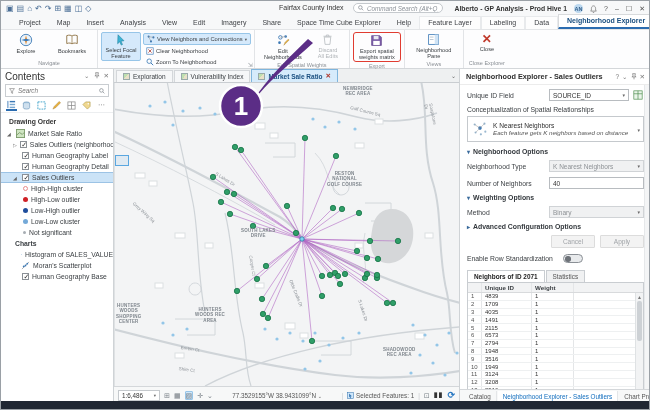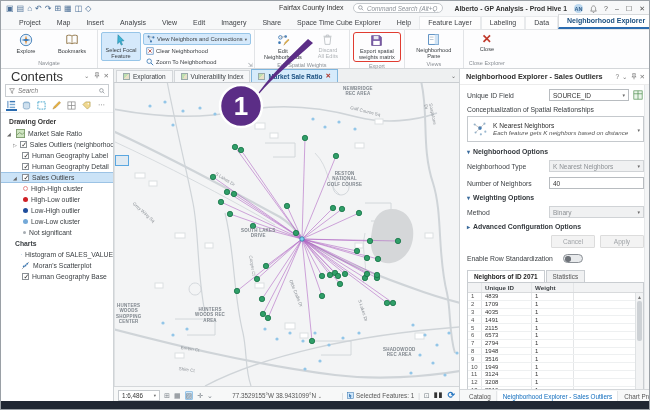--- a/index.html
+++ b/index.html
@@ -39,21 +39,21 @@
   .rbtn-sm.selected { background:#d5e9fb; border:1px solid #97c5e8; }
   .launcher { position:absolute; right:1px; bottom:0; font-size:6px; color:#9aa0a6; }
   .closex { font-size:12px; font-weight:bold; color:#c0392b; line-height:12px; }
 
   
   .main { position:absolute; left:0; top:68px; width:650px; height:334px; display:flex; }
 
   
   .contents { width:113px; background:#fff; border-right:1px solid #cfd3d6; display:flex; flex-direction:column; font-size:6.8px; color:#3c4044; }
   .panel-head { height:14px; display:flex; align-items:center; padding:0 4px; }
-  .panel-head .ttl { font-size:13px; color:#333; flex:1;margin-left:6px; }
+  .panel-head .ttl { font-size:10px; color:#333; flex:1; }
   .panel-head .hic { font-size:6.5px; color:#777; margin-left:4px; }
   .searchrow { height:13px; margin:1px 4px; border:1px solid #c9cdd1; display:flex; align-items:center; padding:0 3px; gap:3px; background:#fff; }
   .searchrow input { border:none; outline:none; flex:1; font-size:6.3px; font-style:italic; color:#8b9198; width:60px; font-family:"Liberation Sans",sans-serif; }
   .toc-tools { height:15px; display:flex; align-items:center; gap:4px; padding:0 5px; border-bottom:1px solid #eceef0; }
   .toc-tools .ticon { width:11px; height:11px; display:flex; align-items:center; justify-content:center; }
   .toc-tools .ticon.active { border-bottom:2px solid #2b6cb0; }
   .toc-body { flex:1; overflow:hidden; padding-top:3px; }
   .do-label { font-weight:bold; font-size:6.8px; padding:2px 0 3px 8px; color:#333; }
   .trow { display:flex; align-items:center; height:11px; padding-left:6px; gap:3px; white-space:nowrap; }
   .trow.selected { background:#cbe3f7; border-top:1px solid #9cc3e5; border-bottom:1px solid #9cc3e5; }

